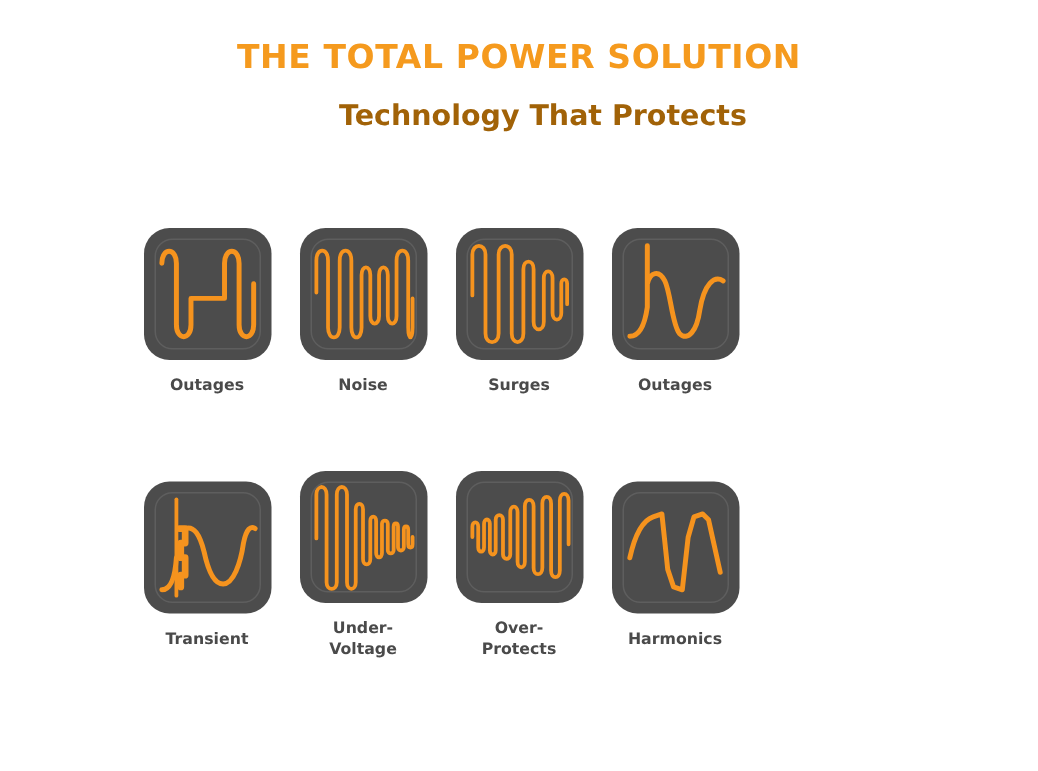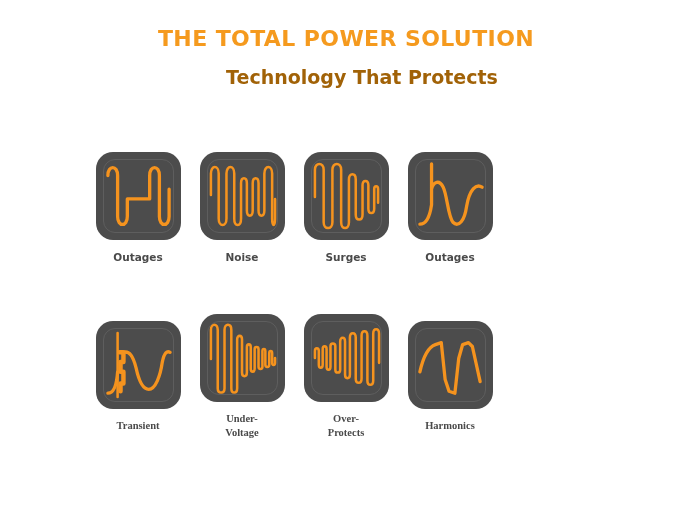--- a/index.html
+++ b/index.html
@@ -53,21 +53,21 @@
     position: absolute;
     top: 152px;
     left: 86px;
     width: 520px;
   }
   .row {
     display: flex;
     justify-content: flex-start;
     align-items: center;
   }
-  .row-2 { margin-top: 50px; font-family: Liberation Serif, serif; }
+  .row-2 { margin-top: 50px; }
 
   .cell {
     width: 104px;
     display: flex;
     flex-direction: column;
     align-items: center;
   }
 
   .tile {
     width: 85px;

